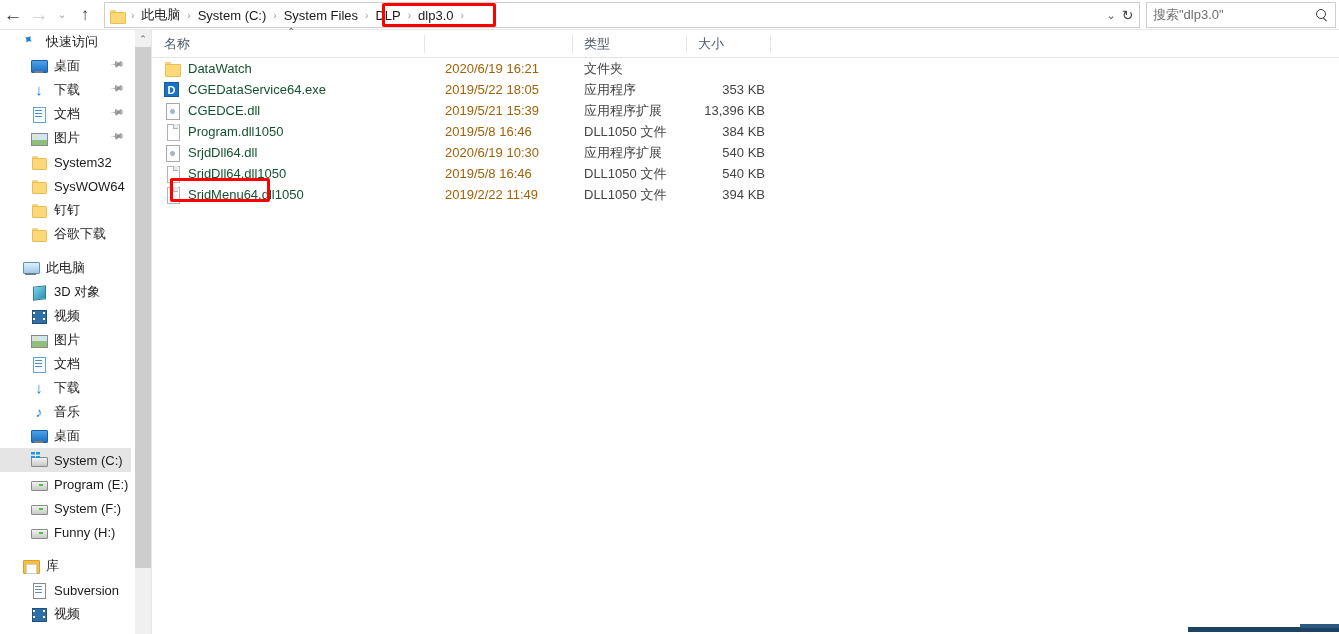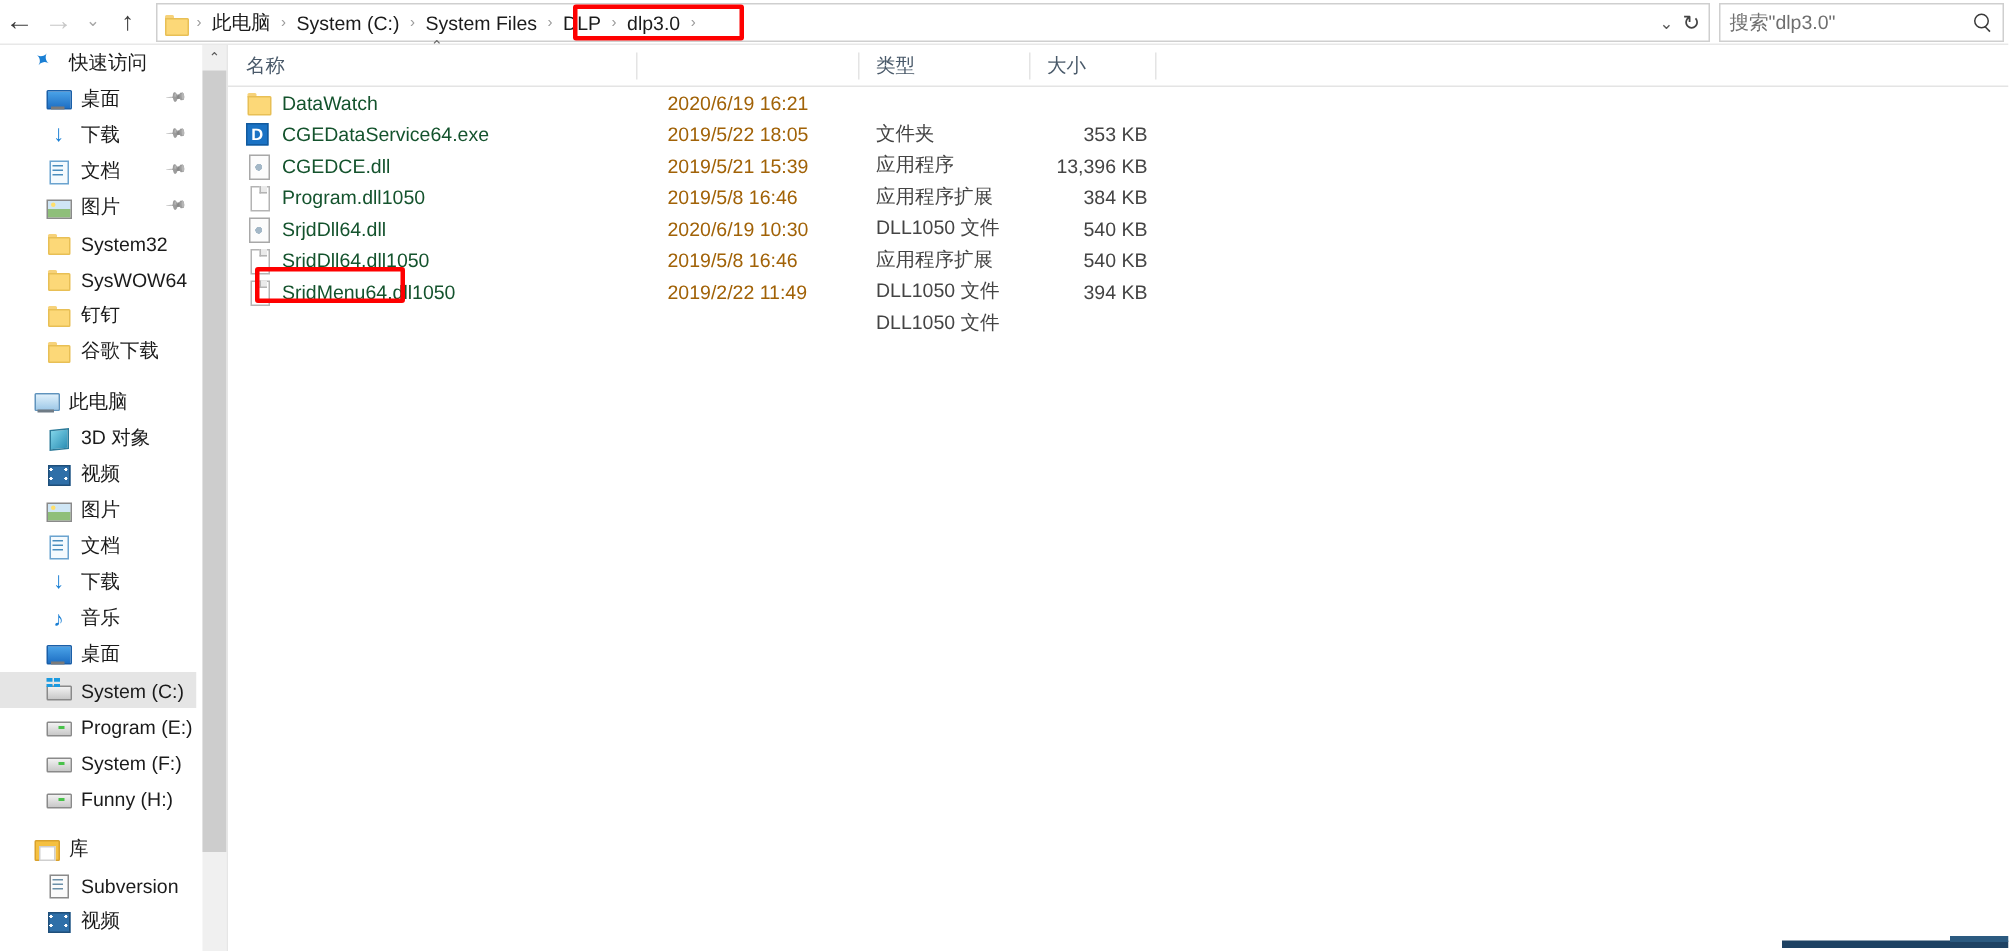--- a/index.html
+++ b/index.html
@@ -257,21 +257,21 @@
     position: absolute; left: 12px; top: 0; height: 21px;
     display: flex; align-items: center;
   }
   .fname { font-size: 13px; color: #14532d; white-space: nowrap; }
   .cell-date {
     position: absolute; left: 293px; top: 0; height: 21px;
     display: flex; align-items: center; font-size: 13px; color: #a16207;
   }
   .cell-type {
     position: absolute; left: 432px; top: 0; height: 21px;
-    display: flex; align-items: center; font-size: 13px; color: #444; margin-top: 20px;
+    display: flex; align-items: center; font-size: 13px; color: #444;
   }
   .cell-size {
     position: absolute; left: 460px; width: 153px; top: 0; height: 21px;
     display: flex; align-items: center; justify-content: flex-end;
     font-size: 13px; color: #444;
   }
 
   .ficon { width: 17px; height: 17px; position: relative; margin-right: 7px; flex: none; }
   .fi-folder::before {
     content:""; position:absolute; left:1px; top:2px; width:6px; height:3px;

